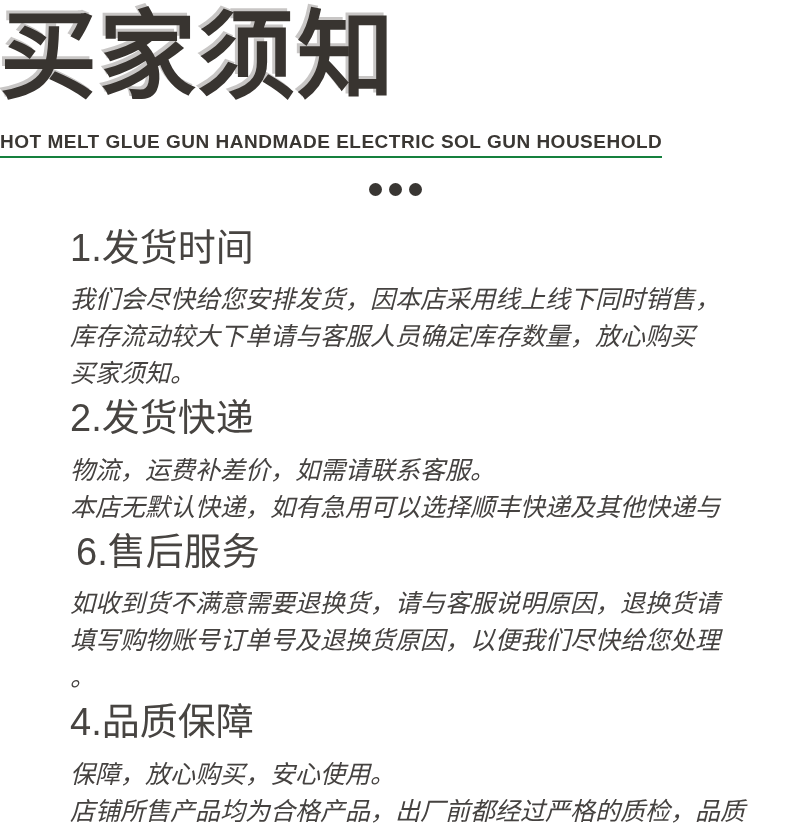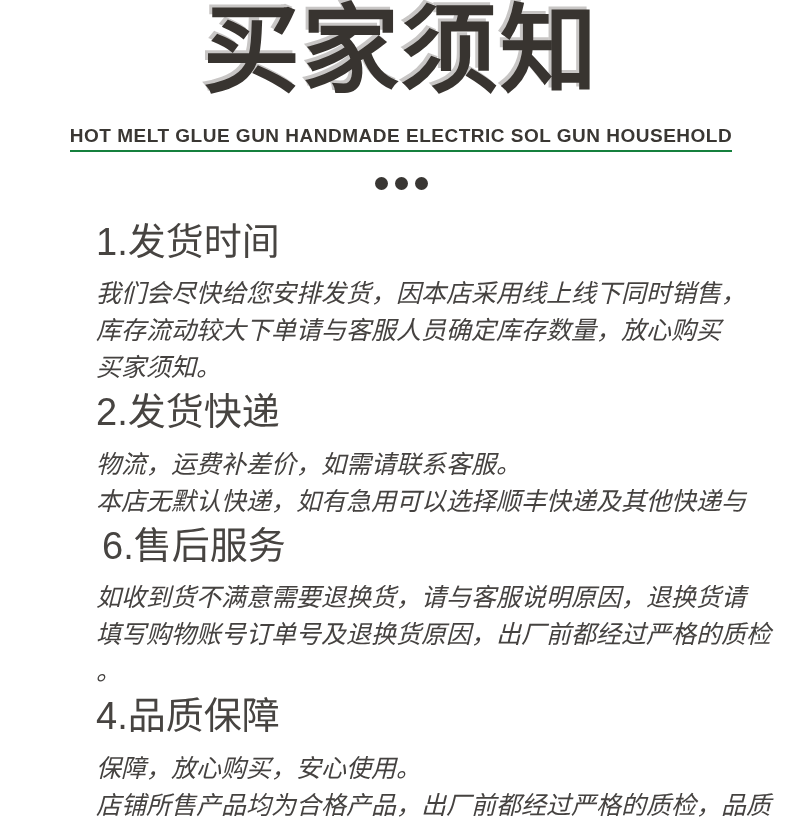--- a/index.html
+++ b/index.html
@@ -10,23 +10,22 @@
   }
   .page {
     position: relative;
     width: 790px;
     height: 836px;
     margin: 0 auto;
     background: #ffffff;
     overflow: hidden;
   }
   .header {
-    text-align: center;
-    padding-top: 2px;
-    margin-left: 12px;
+    text-align: left;
+    padding-top: 8px;
   }
   .title {
     font-size: 97px;
     line-height: 1.02;
     font-weight: 900;
     color: #383430;
     letter-spacing: 2px;
     text-shadow: -3px -3px 0 rgba(56, 52, 48, 0.28);
     white-space: nowrap;
   }
@@ -51,21 +50,20 @@
     width: 13px;
     height: 13px;
     border-radius: 50%;
     background: #393633;
   }
   .content {
     padding: 28px 56px 0 70px;
   }
   .section {
     margin-bottom: 2px;
-    margin-left: 26px;
   }
   .section-heading {
     font-size: 38px;
     line-height: 1.3;
     font-weight: 500;
     color: #474441;
     margin: 0 0 8px 0;
     white-space: nowrap;
   }
   .section-heading.indent {
@@ -108,21 +106,21 @@
 
     <div class="section">
       <h2 class="section-heading">2.发货快递</h2>
       <div class="body-line">物流，运费补差价，如需请联系客服。</div>
       <div class="body-line">本店无默认快递，如有急用可以选择顺丰快递及其他快递与</div>
     </div>
 
     <div class="section">
       <h2 class="section-heading indent">6.售后服务</h2>
       <div class="body-line">如收到货不满意需要退换货，请与客服说明原因，退换货请</div>
-      <div class="body-line">填写购物账号订单号及退换货原因，出厂前都经过严格的质检</div>
+      <div class="body-line">填写购物账号订单号及退换货原因，以便我们尽快给您处理</div>
       <div class="body-line">。</div>
     </div>
 
     <div class="section">
       <h2 class="section-heading">4.品质保障</h2>
       <div class="body-line">保障，放心购买，安心使用。</div>
       <div class="body-line">店铺所售产品均为合格产品，出厂前都经过严格的质检，品质</div>
     </div>
 
   </div>

